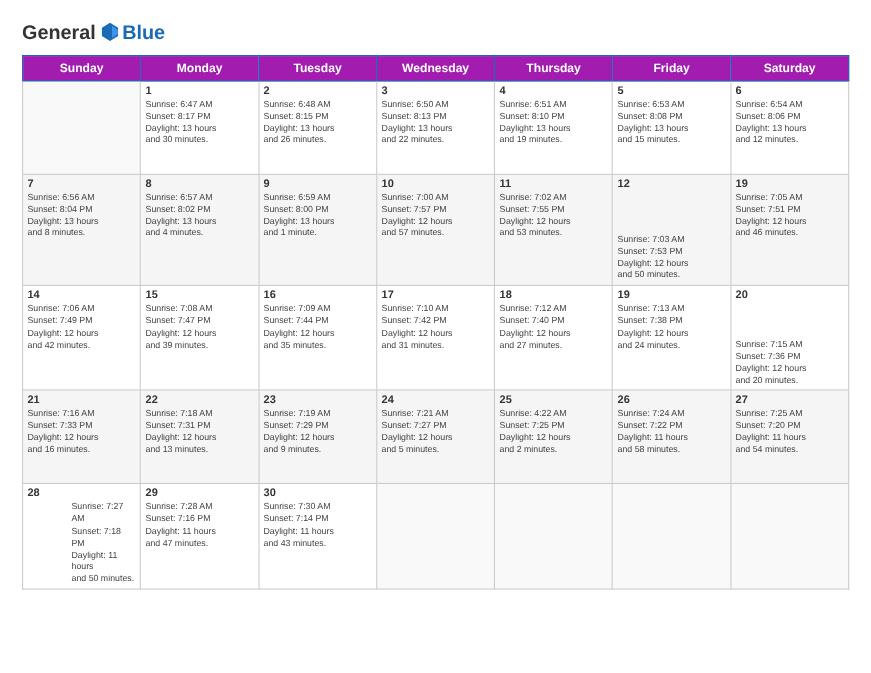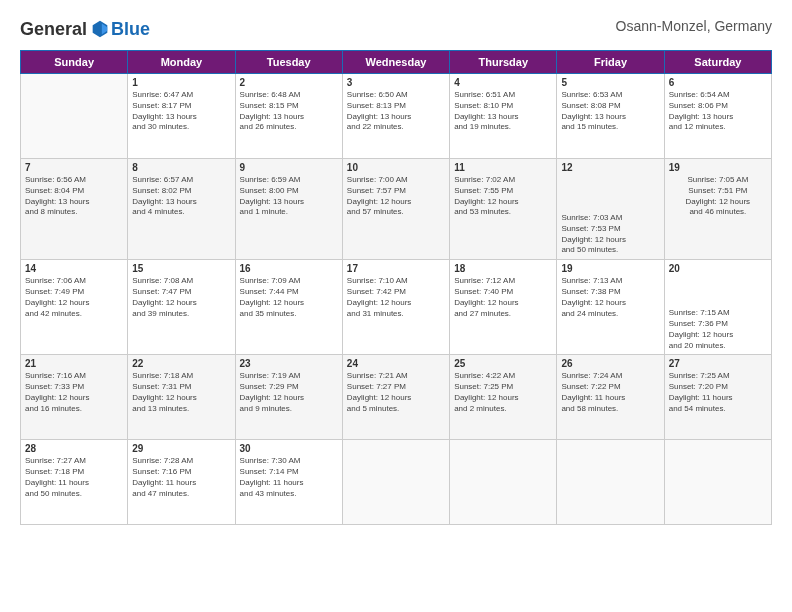--- a/index.html
+++ b/index.html
@@ -61,21 +61,21 @@
       color: #555;
     }
     .calendar {
       flex: 1;
       border: 1px solid #ccc;
       border-collapse: collapse;
       width: 100%;
       table-layout: fixed;
     }
     .calendar th {
-      background-color: #701a75;
+      background-color: #a21caf;
       color: #fff;
       font-size: 11px;
       font-weight: bold;
       padding: 5px 17px;
       border: 1px solid #1a6bb5;
     }
     .calendar td {
       border: 1px solid #ccc;
       vertical-align: top;
       padding: 3px 4px;
@@ -110,21 +110,20 @@
       <div class="logo-text">
         <span class="logo-general">General</span>
         <svg class="logo-icon" viewBox="0 0 24 24">
           <path d="M12 3 L20 8 L20 16 L12 21 L4 16 L4 8 Z" fill="#1a6bb5"></path>
           <path d="M14 6 L20 10 L20 14 L14 18" fill="#4da6ff" opacity="0.7"></path>
         </svg>
         <span class="logo-blue">Blue</span>
       </div>
     </div>
     <div class="title-block">
-      <div class="location">Osann-Monzel, Germany</div>
     </div>
   </div>
 
   <table class="calendar">
     <thead>
       <tr>
         <th>Sunday</th>
         <th>Monday</th>
         <th>Tuesday</th>
         <th>Wednesday</th>
@@ -217,21 +216,21 @@
           </td>
           <td>
             <span class="day-num">12</span>
             <div class="cell-info" style="white-space: pre-line; margin-top: 40px;">Sunrise: 7:03 AM
 Sunset: 7:53 PM
 Daylight: 12 hours
 and 50 minutes.</div>
           </td>
           <td>
             <span class="day-num">19</span>
-            <div class="cell-info" style="white-space: pre-line; text-align: center;">Sunrise: 7:05 AM
+            <div class="cell-info" style="white-space: pre-line;">Sunrise: 7:05 AM
 Sunset: 7:51 PM
 Daylight: 12 hours
 and 46 minutes.</div>
           </td>
         </tr>
         <tr>
           <td>
             <span class="day-num">14</span>
             <div class="cell-info" style="white-space: pre-line;">Sunrise: 7:06 AM
 Sunset: 7:49 PM
@@ -328,21 +327,21 @@
             <span class="day-num">27</span>
             <div class="cell-info" style="white-space: pre-line;">Sunrise: 7:25 AM
 Sunset: 7:20 PM
 Daylight: 11 hours
 and 54 minutes.</div>
           </td>
         </tr>
         <tr>
           <td>
             <span class="day-num">28</span>
-            <div class="cell-info" style="white-space: pre-line;">Sunrise: 7:27 AM
+            <div class="cell-info" style="white-space: pre-line; margin-left: 40px;">Sunrise: 7:27 AM
 Sunset: 7:18 PM
 Daylight: 11 hours
 and 50 minutes.</div>
           </td>
           <td>
             <span class="day-num">29</span>
             <div class="cell-info" style="white-space: pre-line;">Sunrise: 7:28 AM
 Sunset: 7:16 PM
 Daylight: 11 hours
 and 47 minutes.</div>

